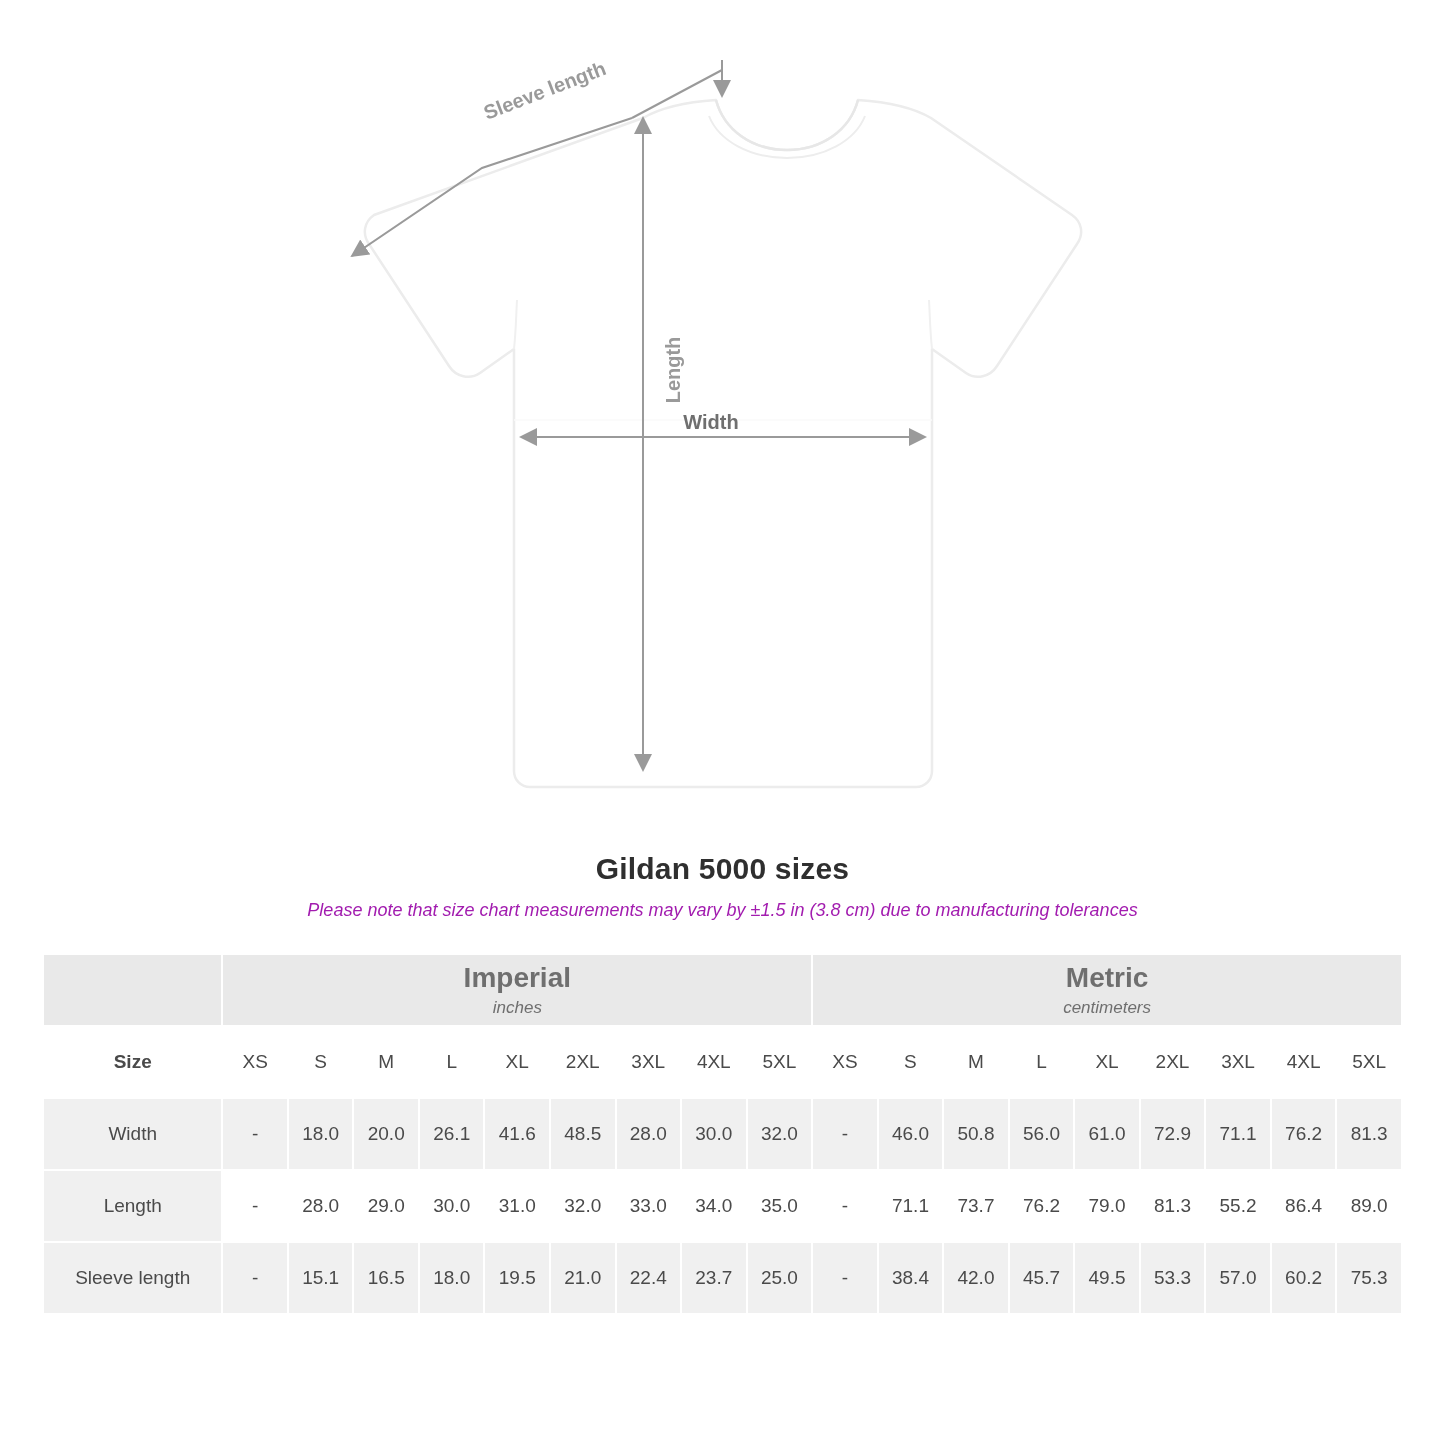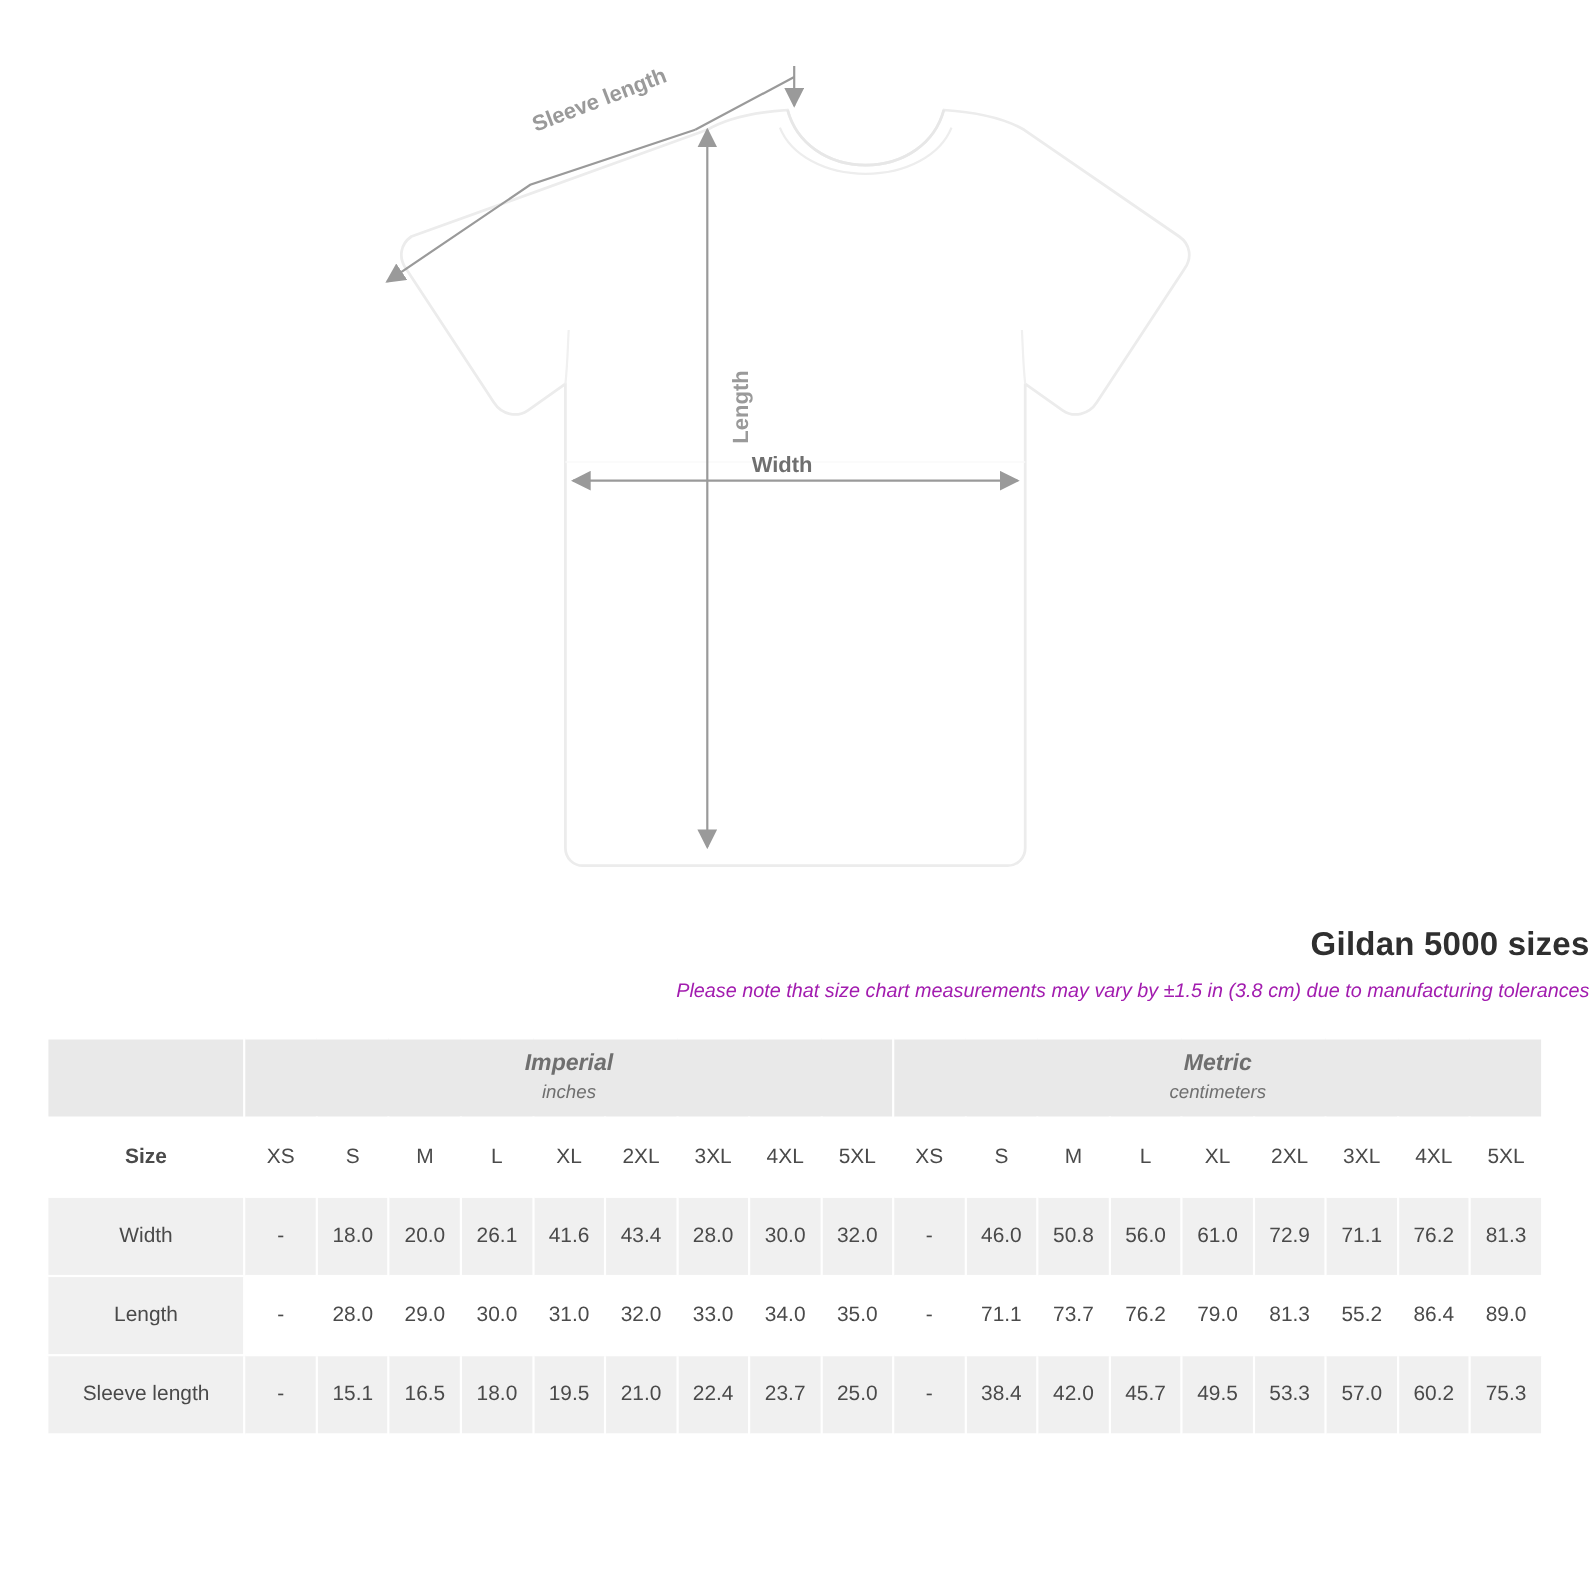--- a/index.html
+++ b/index.html
@@ -26,22 +26,22 @@
     position: relative;
     width: 1445px;
     height: 830px;
   }
   .illustration svg {
     display: block;
   }
 
   
   .title-block {
-    text-align: right;
-    margin-top: 12px;
+    text-align: center;
+    margin-top: 22px;
   }
   .chart-title {
     font-size: 30px;
     font-weight: bold;
     color: #2f2f2f;
     letter-spacing: 0.2px;
   }
   .chart-note {
     font-size: 18px;
     font-style: italic;
@@ -67,22 +67,21 @@
     font-weight: normal;
     color: #4a4a4a;
     height: 70px;
     padding: 0;
   }
   .unit-head {
     background: #e9e9e9;
     height: 112px;
   }
   .unit-head .unit-name {
-    font-size: 21px;
-    font-style: italic;
+    font-size: 28px;
     font-weight: bold;
     color: #6f6f6f;
     line-height: 1.25;
   }
   .unit-head .unit-sub {
     font-size: 17px;
     font-style: italic;
     color: #6f6f6f;
     line-height: 1.5;
   }
@@ -248,21 +247,21 @@
           <td>5XL</td>
         </tr>
 
         <tr class="data-row-alt">
           <td class="row-head-cell">Width</td>
           <td>-</td>
           <td>18.0</td>
           <td>20.0</td>
           <td>26.1</td>
           <td>41.6</td>
-          <td>43.4</td>
+          <td>48.5</td>
           <td>28.0</td>
           <td>30.0</td>
           <td>32.0</td>
           <td>-</td>
           <td>46.0</td>
           <td>50.8</td>
           <td>56.0</td>
           <td>61.0</td>
           <td>72.9</td>
           <td>71.1</td>

